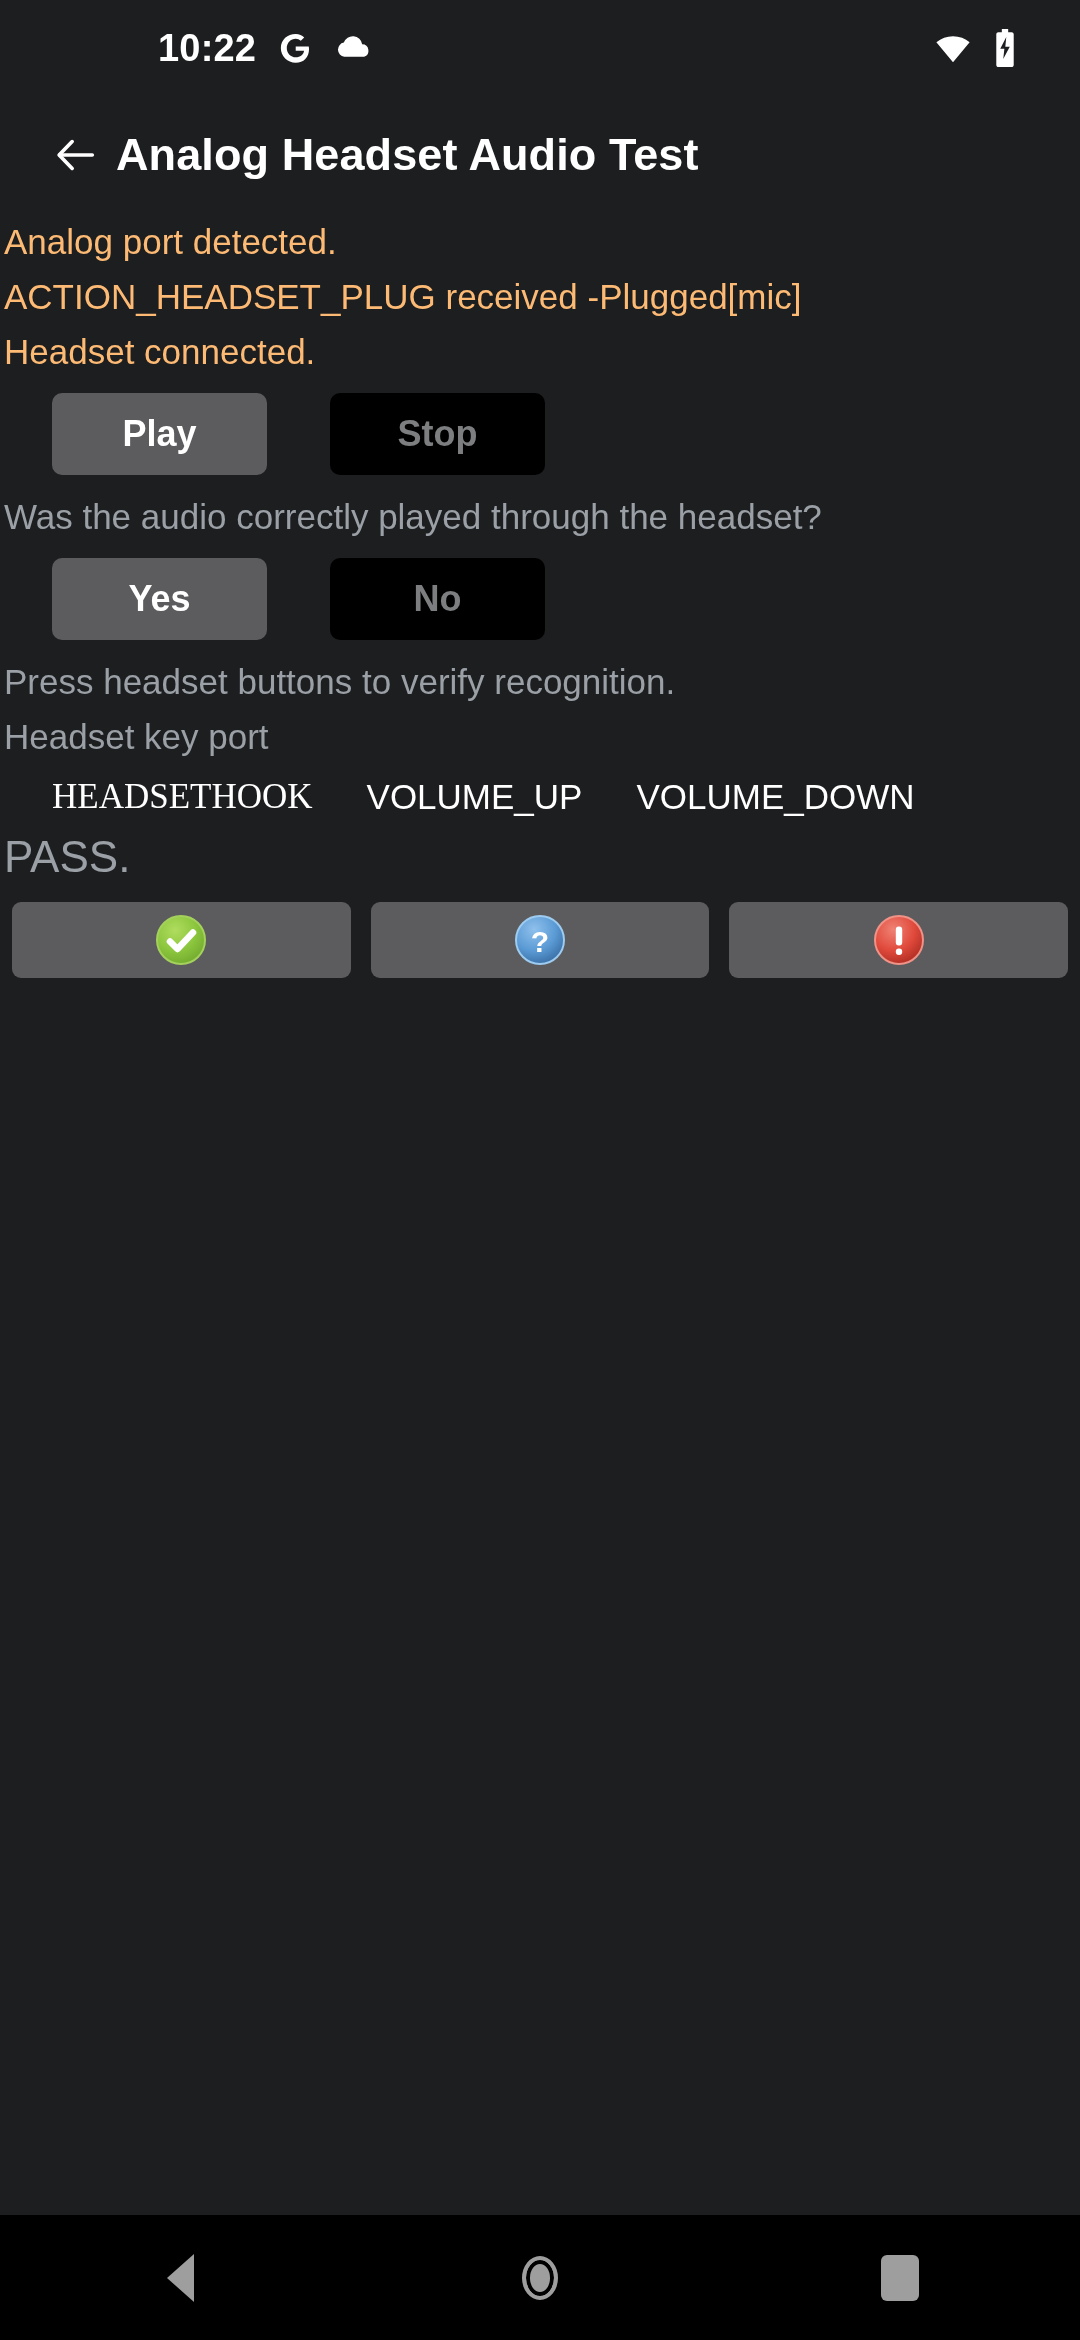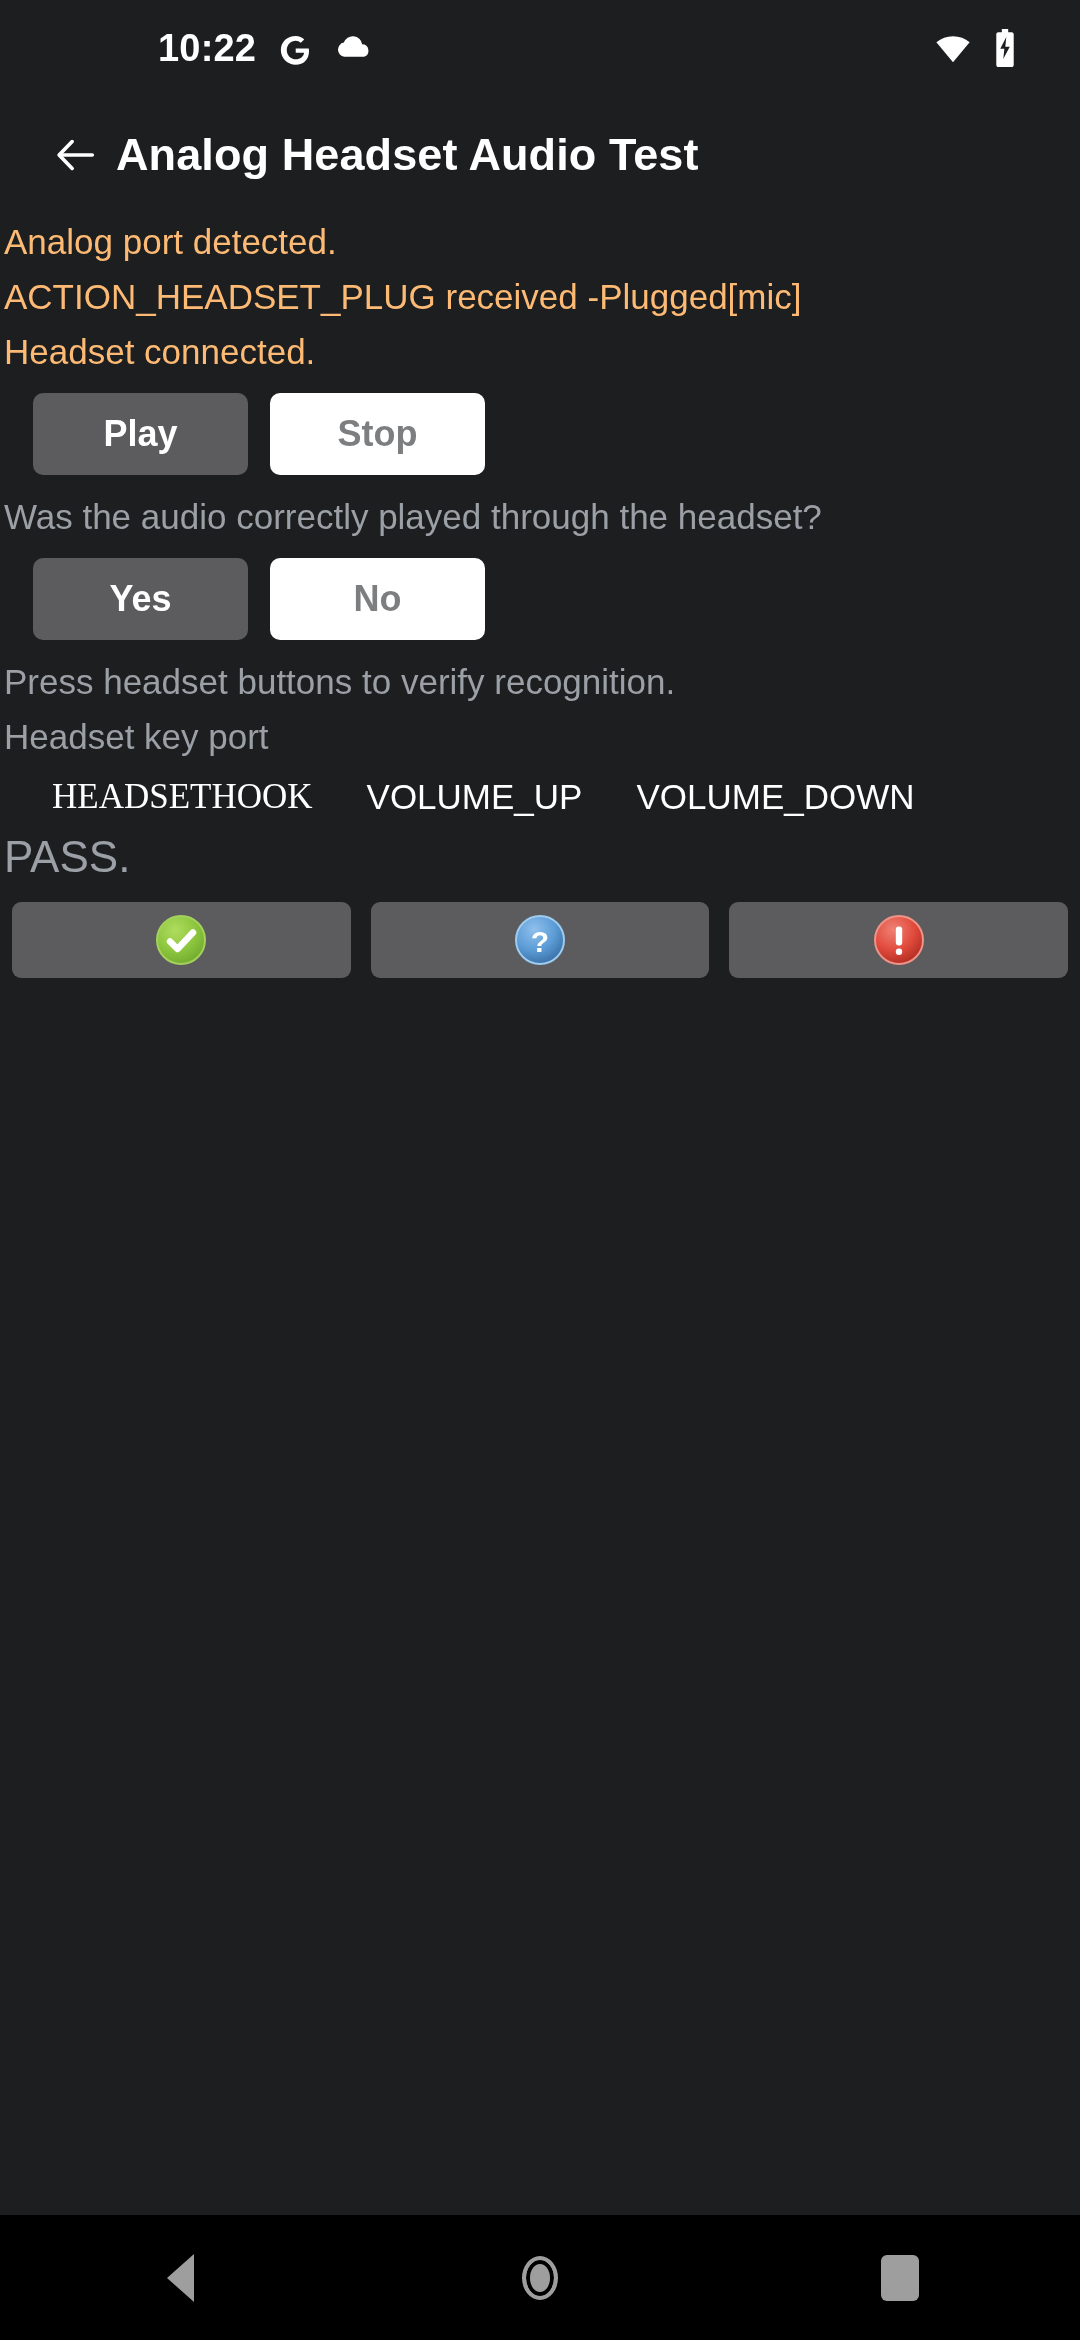--- a/index.html
+++ b/index.html
@@ -29,21 +29,21 @@
     height: 96px;
     background: #1d1e20;
     display: flex;
     align-items: center;
     justify-content: space-between;
     padding: 0 44px 0 0;
     flex: 0 0 auto;
   }
   .status-left {
     display: flex;
-    align-items: flex-end;
+    align-items: center;
     gap: 22px;
     padding-left: 158px;
   }
   .status-clock {
     color: #ffffff;
     font-size: 38px;
     font-weight: 700;
     letter-spacing: 0.2px;
     line-height: 1;
   }
@@ -112,41 +112,42 @@
     color: #9aa0a6;
     font-size: 35px;
     line-height: 55px;
     padding-left: 4px;
     white-space: nowrap;
   }
 
   .btn-row {
     display: flex;
     gap: 22px;
-    padding: 14px 0 14px 33px;
+    padding: 14px 0 14px 52px;
   }
   .ctl-btn {
     min-width: 215px;
     height: 82px;
     border-radius: 10px;
     display: flex;
     align-items: center;
     justify-content: center;
     font-size: 36px;
     font-weight: 700;
     box-sizing: border-box;
     padding: 0 24px;
   }
   .ctl-btn.enabled {
     background: #5c5c5e;
     color: #ffffff;
   }
   .ctl-btn.disabled {
-    background: #ffffff;
+    background: #000000;
     color: #7c7e80;
+    margin-left: 41px;
   }
 
   .keycode-row {
     display: flex;
     gap: 0;
     padding: 6px 0 2px 0;
   }
   .keycode {
     color: #ffffff;
     font-size: 35px;

